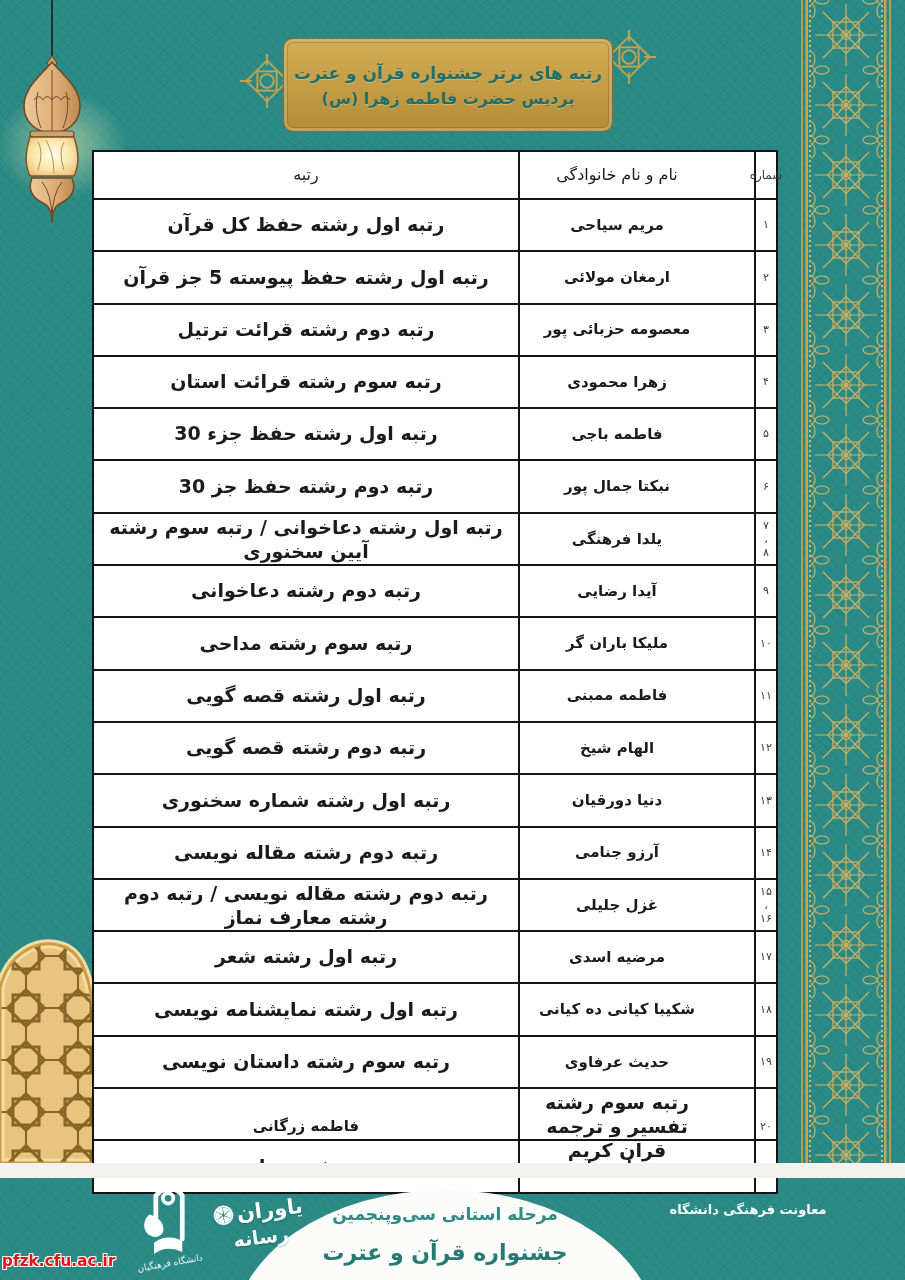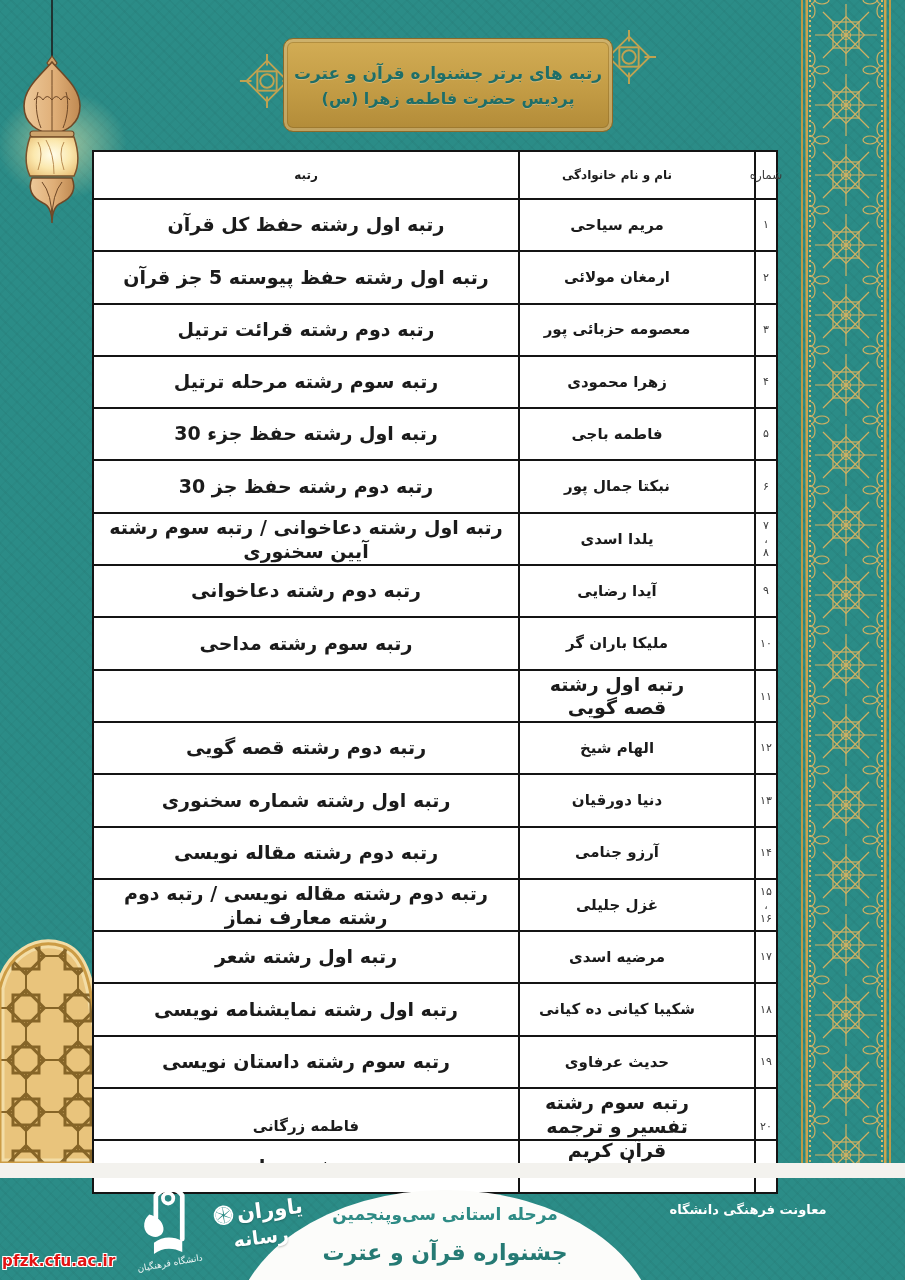--- a/index.html
+++ b/index.html
@@ -36,21 +36,21 @@
   .trow{display:grid;grid-template-columns:62px 196px 1fr;border-bottom:2px solid #141414;}
   .trow:last-child{border-bottom:none;}
   .trow.head{height:46px;}
   .trow.body-row{height:50.3px;}
   .cell{display:flex;align-items:center;justify-content:center;text-align:center;
     padding:2px 6px;box-sizing:border-box;color:#1b1b1b;line-height:1.25;}
   .cell:nth-child(1),.cell:nth-child(2){border-inline-end:2px solid #141414;}
   .cell-number{font-size:11px;font-weight:400;color:#3a3a3a;margin-left:40px;}
   .cell-name{font-size:15px;font-weight:700;}
   .cell-rank{font-size:19px;font-weight:700;}
-  .head .cell-name,.head .cell-rank{font-size:12px;font-weight:700;}
+  .head .cell-name,.head .cell-rank{font-size:16px;font-weight:400;}
   .head .cell-number{font-size:12px;}
   
   .gap-strip{position:absolute;left:0;top:1163px;width:905px;height:15px;background:#f3f2ee;z-index:6;}
   .footer{position:absolute;left:0;top:1178px;width:905px;height:102px;z-index:6;}
   .footer-blob{position:absolute;left:233px;top:12px;width:424px;height:290px;
     background:#fcfcfa;border-radius:50%;}
   .footer-center{position:absolute;left:285px;top:26px;width:320px;text-align:center;direction:rtl;}
   .footer-center-line1{font-size:17px;font-weight:700;color:#2e8b85;}
   .footer-center-line2{font-size:22px;font-weight:800;color:#257a74;margin-top:16px;}
   .footer-right{position:absolute;right:22px;top:22px;width:270px;text-align:center;direction:rtl;
@@ -188,49 +188,50 @@
           <div class="cell cell-rank">رتبه اول رشته حفظ پیوسته 5 جز قرآن</div>
         </div>
         <div class="trow body-row">
           <div class="cell cell-number">۳</div>
           <div class="cell cell-name">معصومه حزبائی پور</div>
           <div class="cell cell-rank">رتبه دوم رشته قرائت ترتیل</div>
         </div>
         <div class="trow body-row">
           <div class="cell cell-number">۴</div>
           <div class="cell cell-name">زهرا محمودی</div>
-          <div class="cell cell-rank">رتبه سوم رشته مرحله ترتیل</div>
+          <div class="cell cell-rank">رتبه سوم رشته قرائت استان</div>
         </div>
         <div class="trow body-row">
           <div class="cell cell-number">۵</div>
           <div class="cell cell-name">فاطمه باجی</div>
           <div class="cell cell-rank">رتبه اول رشته حفظ جزء 30</div>
         </div>
         <div class="trow body-row">
           <div class="cell cell-number">۶</div>
           <div class="cell cell-name">نبکتا جمال پور</div>
           <div class="cell cell-rank">رتبه دوم رشته حفظ جز 30</div>
         </div>
         <div class="trow body-row">
           <div class="cell cell-number">۷ ، ۸</div>
-          <div class="cell cell-name">یلدا اسدی</div>
+          <div class="cell cell-name">یلدا فرهنگی</div>
           <div class="cell cell-rank">رتبه اول رشته دعاخوانی / رتبه سوم رشته آیین سخنوری</div>
         </div>
         <div class="trow body-row">
           <div class="cell cell-number">۹</div>
           <div class="cell cell-name">آیدا رضایی</div>
           <div class="cell cell-rank">رتبه دوم رشته دعاخوانی</div>
         </div>
         <div class="trow body-row">
           <div class="cell cell-number">۱۰</div>
           <div class="cell cell-name">ملیکا باران گر</div>
           <div class="cell cell-rank">رتبه سوم رشته مداحی</div>
         </div>
         <div class="trow body-row">
           <div class="cell cell-number">۱۱</div>
+          <div class="cell cell-name">فاطمه ممبنی</div>
           <div class="cell cell-rank">رتبه اول رشته قصه گویی</div>
         </div>
         <div class="trow body-row">
           <div class="cell cell-number">۱۲</div>
           <div class="cell cell-name">الهام شیخ</div>
           <div class="cell cell-rank">رتبه دوم رشته قصه گویی</div>
         </div>
         <div class="trow body-row">
           <div class="cell cell-number">۱۳</div>
           <div class="cell cell-name">دنیا دورقیان</div>

